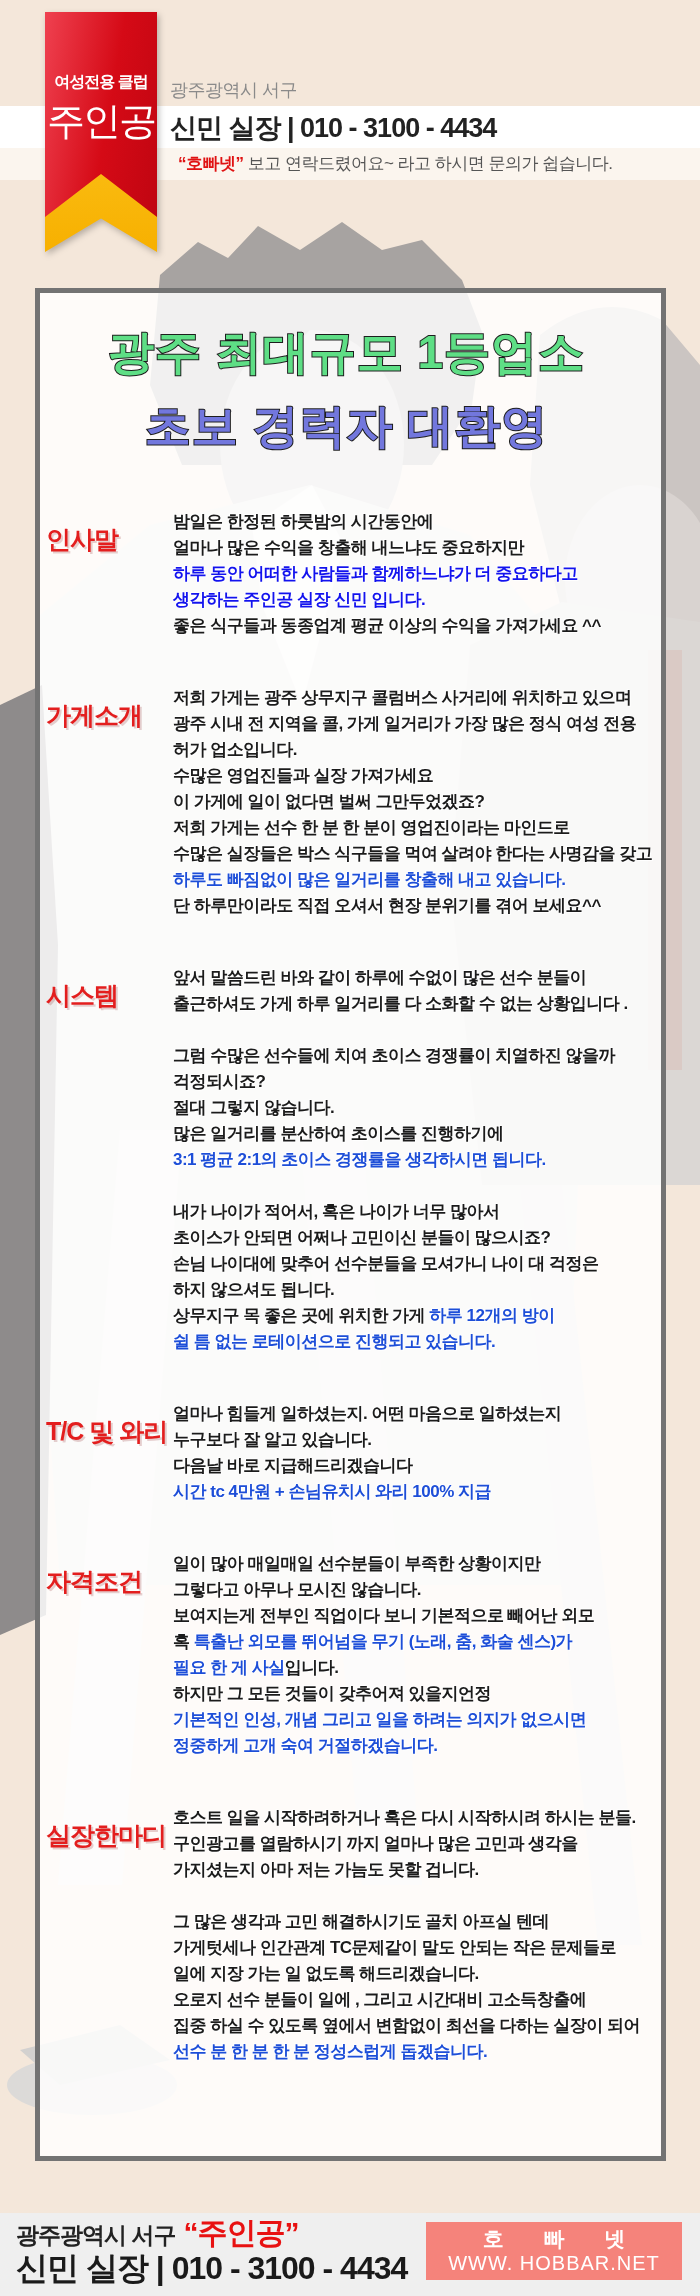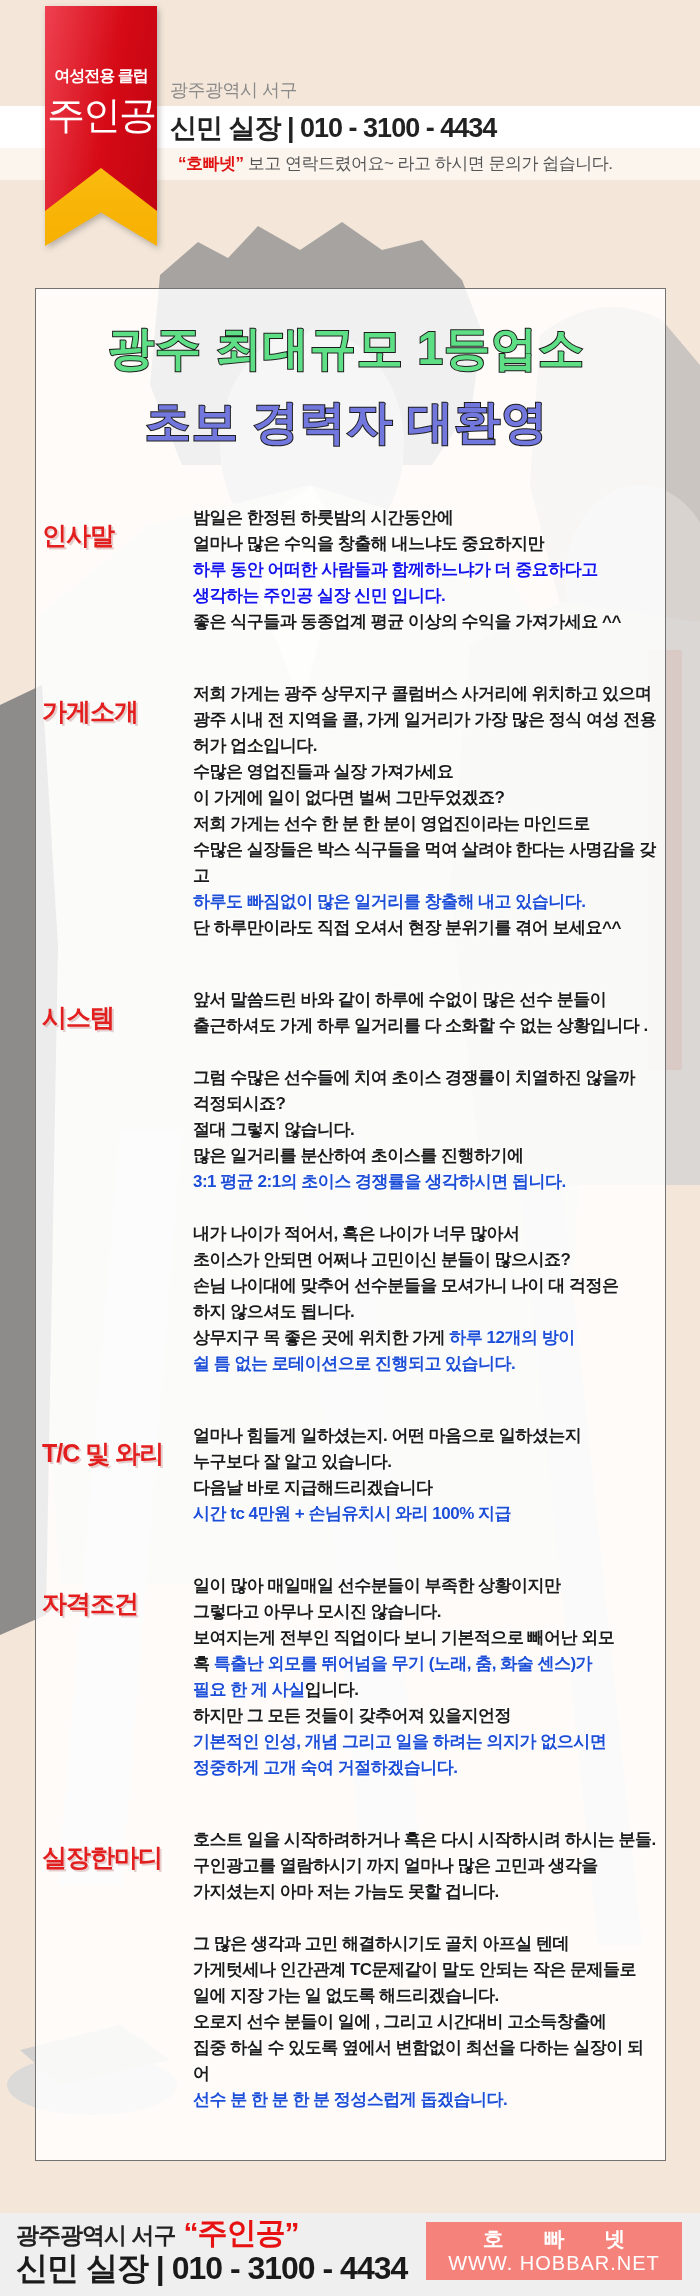--- a/index.html
+++ b/index.html
@@ -10,37 +10,37 @@
   .header{position:relative;height:180px;flex:0 0 auto;background:#f4e7da;}
   .hdr-row1{height:106px;}
   .hdr-region{position:absolute;left:170px;top:78px;font-size:18px;color:#8a8a8a;letter-spacing:-0.5px;}
   .hdr-row2{position:absolute;left:0;top:106px;width:700px;height:42px;background:#ffffff;}
   .hdr-contact{position:absolute;left:170px;top:110px;font-size:27px;font-weight:bold;color:#222;letter-spacing:-1px;}
   .hdr-row3{position:absolute;left:0;top:148px;width:700px;height:32px;background:#fbf5ee;}
   .hdr-quote{position:absolute;left:178px;top:152px;font-size:17px;color:#555;letter-spacing:-0.5px;}
   .hdr-quote .hl{color:#e01212;font-weight:bold;}
 
   
-  .ribbon{position:absolute;left:45px;top:6px;width:92px;height:240px;z-index:5;filter:drop-shadow(2px 3px 3px rgba(0,0,0,0.25));}
+  .ribbon{position:absolute;left:45px;top:12px;width:92px;height:240px;z-index:5;filter:drop-shadow(2px 3px 3px rgba(0,0,0,0.25));}
   .ribbon-gold{position:absolute;left:0;top:0;width:112px;height:240px;background:linear-gradient(180deg,#ffcf2e 0%,#f7b000 100%);clip-path:polygon(0 0,100% 0,100% 100%,50% 86%,0 100%);}
   .ribbon-red{position:absolute;left:0;top:0;width:112px;height:205px;background:linear-gradient(100deg,#ef4150 0%,#d50a16 55%,#c00511 100%);clip-path:polygon(0 0,100% 0,100% 100%,50% 79%,0 100%);}
   .ribbon-t1{position:absolute;left:0;top:60px;width:112px;text-align:center;color:#fff;font-size:16px;font-weight:bold;letter-spacing:-1px;}
   .ribbon-t2{position:absolute;left:0;top:84px;width:112px;text-align:center;color:#fff;font-size:38px;font-weight:normal;letter-spacing:-2px;}
 
   
   .main{position:relative;flex:1 1 auto;overflow:hidden;background:#f4e7da;}
   .bg-art{position:absolute;left:0;top:0;z-index:0;}
-  .panel{position:absolute;left:35px;top:108px;width:631px;bottom:52px;background:rgba(255,255,255,0.84);border:1px solid #737373;box-sizing:border-box;overflow:hidden;z-index:1;padding:30px 8px 20px 0;}
+  .panel{position:absolute;left:35px;top:108px;width:631px;bottom:52px;background:rgba(255,255,255,0.84);border:5px solid #737373;box-sizing:border-box;overflow:hidden;z-index:1;padding:30px 8px 20px 0;}
 
   .hero{text-align:center;font-weight:bold;letter-spacing:1px;line-height:1.0;
         -webkit-text-stroke:2px #1d1d1d;paint-order:stroke fill;}
   .hero-1{font-size:46px;color:#5ede85;margin:6px 0 28px 0;}
   .hero-2{font-size:46px;color:#7277dd;margin:0 0 60px 0;}
 
-  .section{display:flex;margin-bottom:46px;gap:24px;}
+  .section{display:flex;margin-bottom:46px;}
   .sec-heading{flex:0 0 127px;margin:14px 0 0 0;padding-left:6px;font-size:25px;font-weight:bold;color:#e31e1e;letter-spacing:-1px;text-shadow:2px 2px 0 rgba(120,0,0,0.18);}
   .sec-body{flex:1 1 auto;font-size:17px;font-weight:bold;letter-spacing:-0.5px;line-height:26px;
             text-shadow:0 0 2px #fff,0 0 2px #fff,1px 1px 1px #fff,-1px -1px 1px #fff;}
   .line{min-height:26px;}
   .line.blank{height:26px;}
   .k{color:#1b1b1b;} .r{color:#1d4ed8;} .b{color:#1313ee;}
 
   
   .footer{flex:0 0 76px;background:#efefef;display:flex;align-items:center;justify-content:space-between;padding:0 18px 7px 16px;position:relative;z-index:2;}
   .ftr-left{line-height:1.1;}

